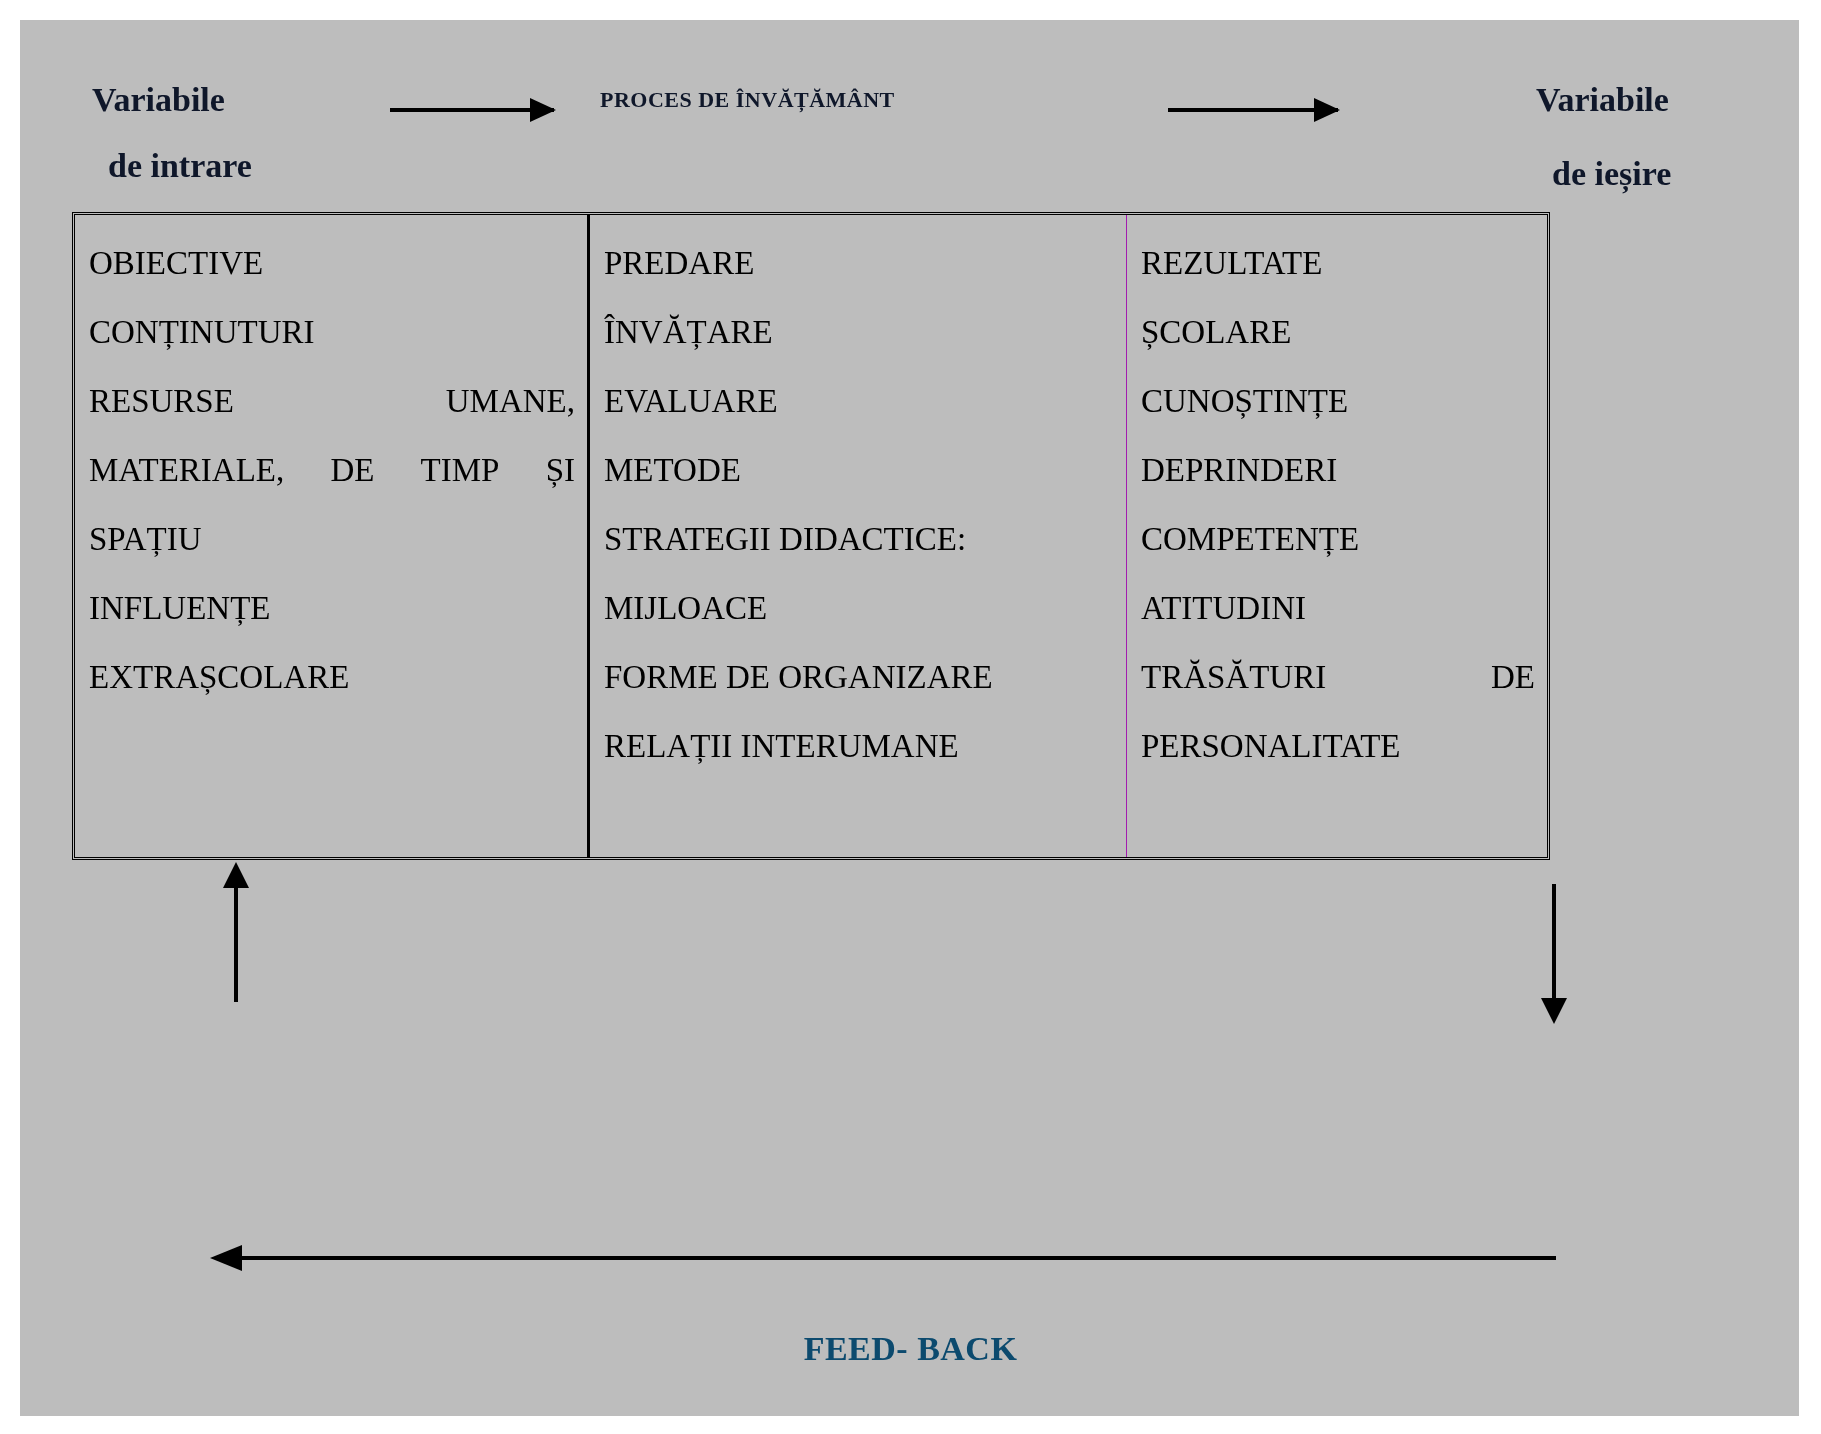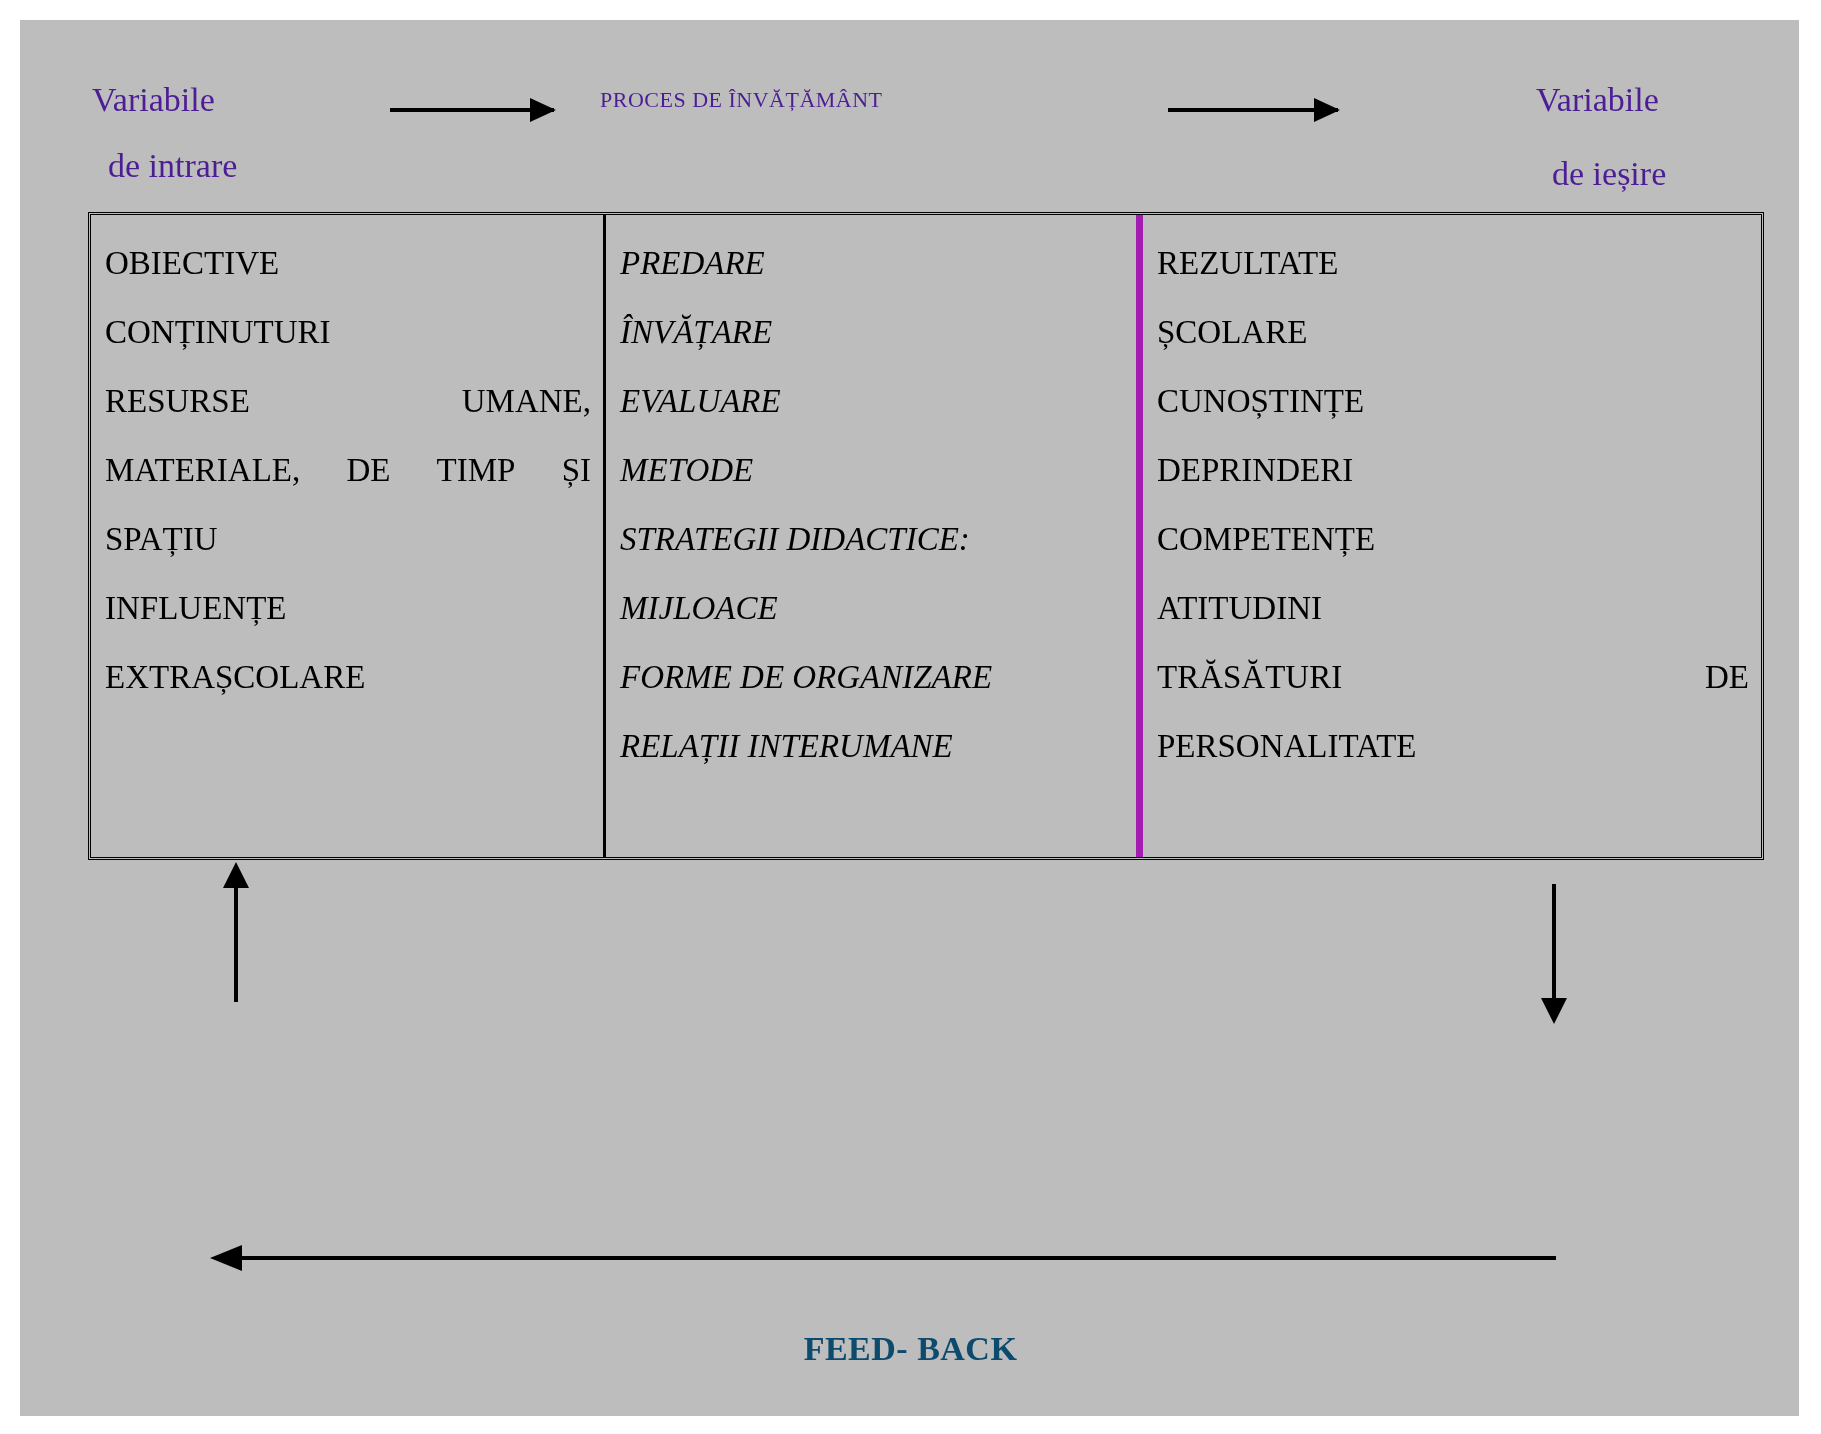--- a/index.html
+++ b/index.html
@@ -26,24 +26,24 @@
   
   .header {
     position: absolute;
     left: 80px;
     top: 66px;
     width: 1680px;
     height: 130px;
   }
   .hdr-label {
     position: absolute;
-    font-weight: normal;
+    font-weight: bold;
     font-size: 34px;
     line-height: 40px;
-    color: #4c1d95;
+    color: #0f172a;
     white-space: nowrap;
   }
   .hdr-left-1  { left: 12px;  top: 14px; }
   .hdr-left-2  { left: 28px;  top: 80px; }
   .hdr-center  { left: 520px; top: 14px; font-size: 22px; letter-spacing: 0.5px; }
   .hdr-right-1 { left: 1456px; top: 14px; }
   .hdr-right-2 { left: 1472px; top: 88px; }
 
   .arrow-h {
     position: absolute;
@@ -59,40 +59,40 @@
     border-top: 12px solid transparent;
     border-bottom: 12px solid transparent;
     border-left: 26px solid #000;
   }
   .arrow-top-1 { left: 310px;  top: 42px; width: 164px; }
   .arrow-top-2 { left: 1088px; top: 42px; width: 170px; }
 
   
   .table-outer {
     position: absolute;
-    left: 88px;
+    left: 72px;
     top: 212px;
-    width: 1676px;
+    width: 1478px;
     height: 648px;
     border: 3px double #000;
     box-sizing: border-box;
     background: transparent;
   }
   .table-inner {
     position: absolute;
     inset: 0;
     display: flex;
     box-sizing: border-box;
   }
   .col {
     box-sizing: border-box;
     padding: 14px 12px 10px 14px;
   }
   .col-1 { width: 515px; border-right: 3px solid #000; }
-  .col-2 { width: 537px; border-right: 7px solid #a21caf; font-style: italic; }
+  .col-2 { width: 537px; border-right: 1px solid #a21caf; }
   .col-3 { flex: 1 1 auto; }
 
   .cell-line {
     font-size: 33px;
     line-height: 69px;
     color: #000;
     white-space: nowrap;
   }
   .cell-line.spread {
     display: flex;

